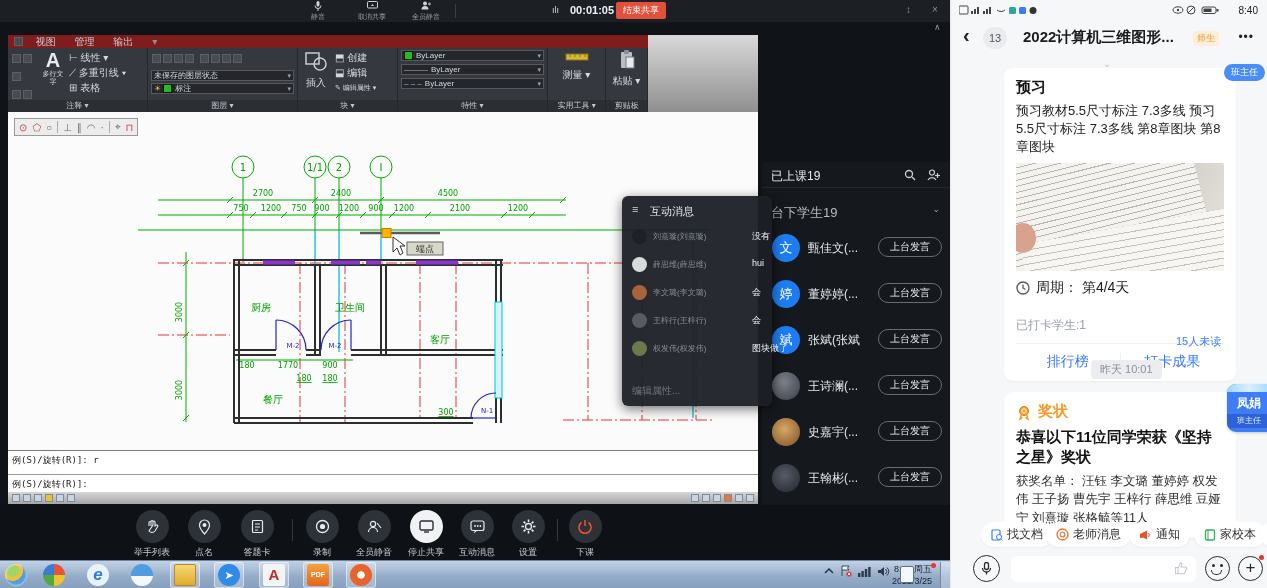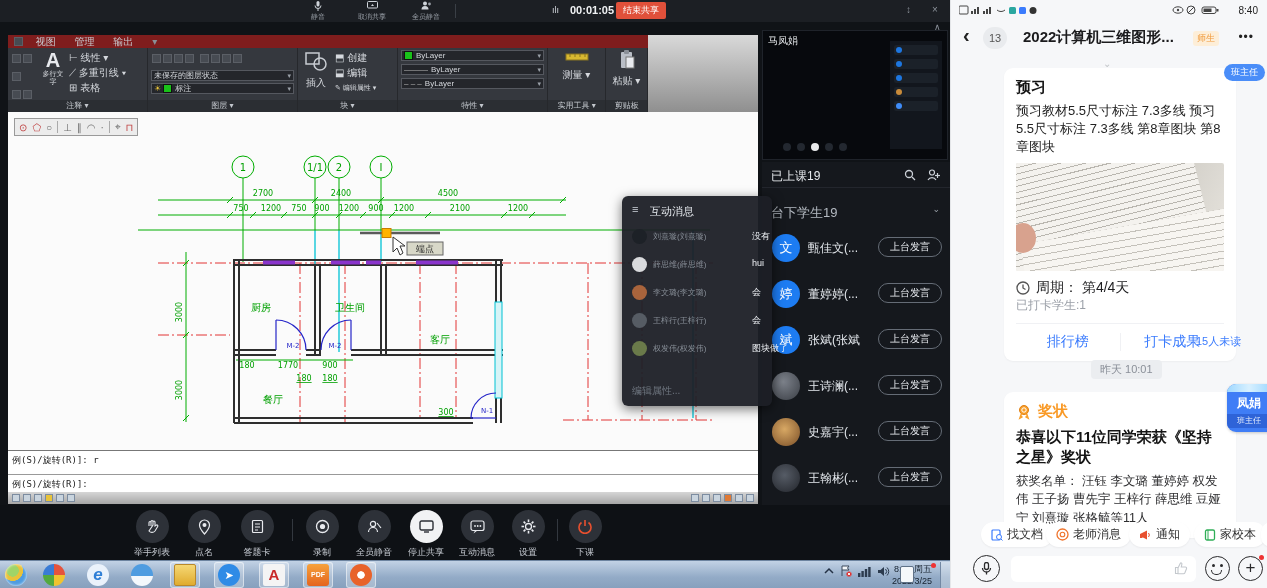--- a/index.html
+++ b/index.html
@@ -142,30 +142,30 @@
   .c1-title { font-size:15px; font-weight:bold; color:#141414; margin-bottom:5px; }
   .c1-body { font-size:13px; color:#232323; line-height:1.38; }
   .photo { width:208px; height:108px; margin:7px 0 8px 0; border-radius:2px; position:relative; overflow:hidden;
     background:linear-gradient(115deg,#d8d5cf 0%,#efede8 35%,#cfccc5 60%,#e9e6e0 100%); }
   .photo .pg1 { position:absolute; left:-15px; top:-25px; width:200px; height:130px; background:
     repeating-linear-gradient(0deg,#f4f2ee 0 5px, #b9b6af 5px 6px); transform:rotate(-14deg); }
   .photo .pg2 { position:absolute; left:10px; top:62px; width:220px; height:90px; background:
     repeating-linear-gradient(0deg,#f7f5f1 0 6px, #c4c1ba 6px 7px); transform:rotate(-10deg); }
   .photo .finger { position:absolute; left:-6px; top:60px; width:26px; height:30px; border-radius:50%; background:#d8a28e; }
   .cycle { display:flex; align-items:center; gap:6px; font-size:14px; color:#1d1d1f; margin-top:2px; }
-  .checked { font-size:12px; color:#9a9fa7; margin-top:0; }
+  .checked { font-size:12px; color:#9a9fa7; margin-top:20px; }
   .c1-foot { display:flex; border-top:1px solid #f0f1f4; margin-top:9px; padding-top:9px; }
   .c1-foot div { flex:1; text-align:center; color:#3a7bfd; font-size:14px; }
   .c1-foot .vsep { flex:0 0 1px; background:#f0f1f4; }
   .corner-badge { position:absolute; left:273px; top:64px; background:#4a8df8; color:#fff; font-size:9px;
     padding:2px 7px; border-radius:9px; white-space:nowrap; }
-  .unread { position:absolute; left:225px; top:334px; color:#3a7bfd; font-size:11px;margin-left:20px; }
+  .unread { position:absolute; left:225px; top:334px; color:#3a7bfd; font-size:11px; }
   .tstamp { position:absolute; left:140px; top:360px; background:#ebedf0; color:#8a8f98; font-size:11px;
     padding:2px 9px; border-radius:4px; }
-  .c2-head { display:flex; align-items:center; gap:6px; margin-bottom:6px; }
+  .c2-head { display:flex; align-items:flex-end; gap:6px; margin-bottom:6px; }
   .c2-tag { color:#f99a27; font-size:15px; font-weight:bold; }
   .c2-title { font-size:15px; font-weight:bold; color:#141414; line-height:1.35; }
   .c2-body { font-size:12.5px; color:#2e2e30; line-height:1.5; margin-top:4px; }
   .t-bubble { position:absolute; left:276px; top:384px; width:44px; height:48px; background:#3f7df6;
     border-radius:9px 0 0 9px; overflow:hidden; box-shadow:0 1px 3px rgba(0,0,0,.2); }
   .t-bubble .deco { height:8px; background:linear-gradient(90deg,#9fd8ff,#d7f0ff,#9fd8ff); }
   .t-bubble .nm { color:#fff; font-size:12px; font-weight:bold; text-align:center; line-height:22px; }
   .t-bubble .rl { background:#2e63d8; color:#e8f0ff; font-size:8px; text-align:center; line-height:14px; }
   .chips { position:absolute; left:0; top:522px; width:317px; height:28px; }
   .chip { position:absolute; top:0; height:25px; background:#fff; border-radius:14px; display:flex; align-items:center;
@@ -525,47 +525,20 @@
       <span class="st-ic"></span>
         <span class="st-ic"></span>
         <span class="st-ic"></span>
       <span class="st-ic" style="background:#e07a35"></span>
         <span class="st-ic"></span>
         <span class="st-ic"></span>
     </div>
   </div>
 
   <span style="position:absolute; left:934px; top:22px; color:#8a9099; font-size:9px;">∧</span>
-  <div class="vid">
-    <div class="vid-side">
-      <div class="vid-row">
-          <span class="vid-dot"></span>
-        </div>
-      <div class="vid-row">
-          <span class="vid-dot"></span>
-        </div>
-      <div class="vid-row">
-          <span class="vid-dot"></span>
-        </div>
-      <div class="vid-row">
-          <span class="vid-dot" style="background:#c98b3a"></span>
-        </div>
-      <div class="vid-row">
-          <span class="vid-dot" style="background:#3f8cf8"></span>
-        </div>
-    </div>
-    <div class="vid-strip">
-      <i></i>
-        <i></i>
-        <i style="background:#e9eaec"></i>
-        <i></i>
-        <i></i>
-    </div>
-    <span class="vid-name">马凤娟</span>
-  </div>
 
   <div class="students">
     <div class="stu-head">
       <span class="t">已上课19</span>
       <svg style="position:absolute; right:34px; top:7px;" width="12" height="12" viewBox="0 0 12 12">
         <circle cx="5" cy="5" r="3.5" fill="none" stroke="#ccd1d8" stroke-width="1.3"></circle>
         <line x1="8" y1="8" x2="11" y2="11" stroke="#ccd1d8" stroke-width="1.3"></line>
       </svg>
       <svg style="position:absolute; right:10px; top:7px;" width="13" height="12" viewBox="0 0 13 12">
         <circle cx="5" cy="3.5" r="2.5" fill="none" stroke="#ccd1d8" stroke-width="1.2"></circle>

